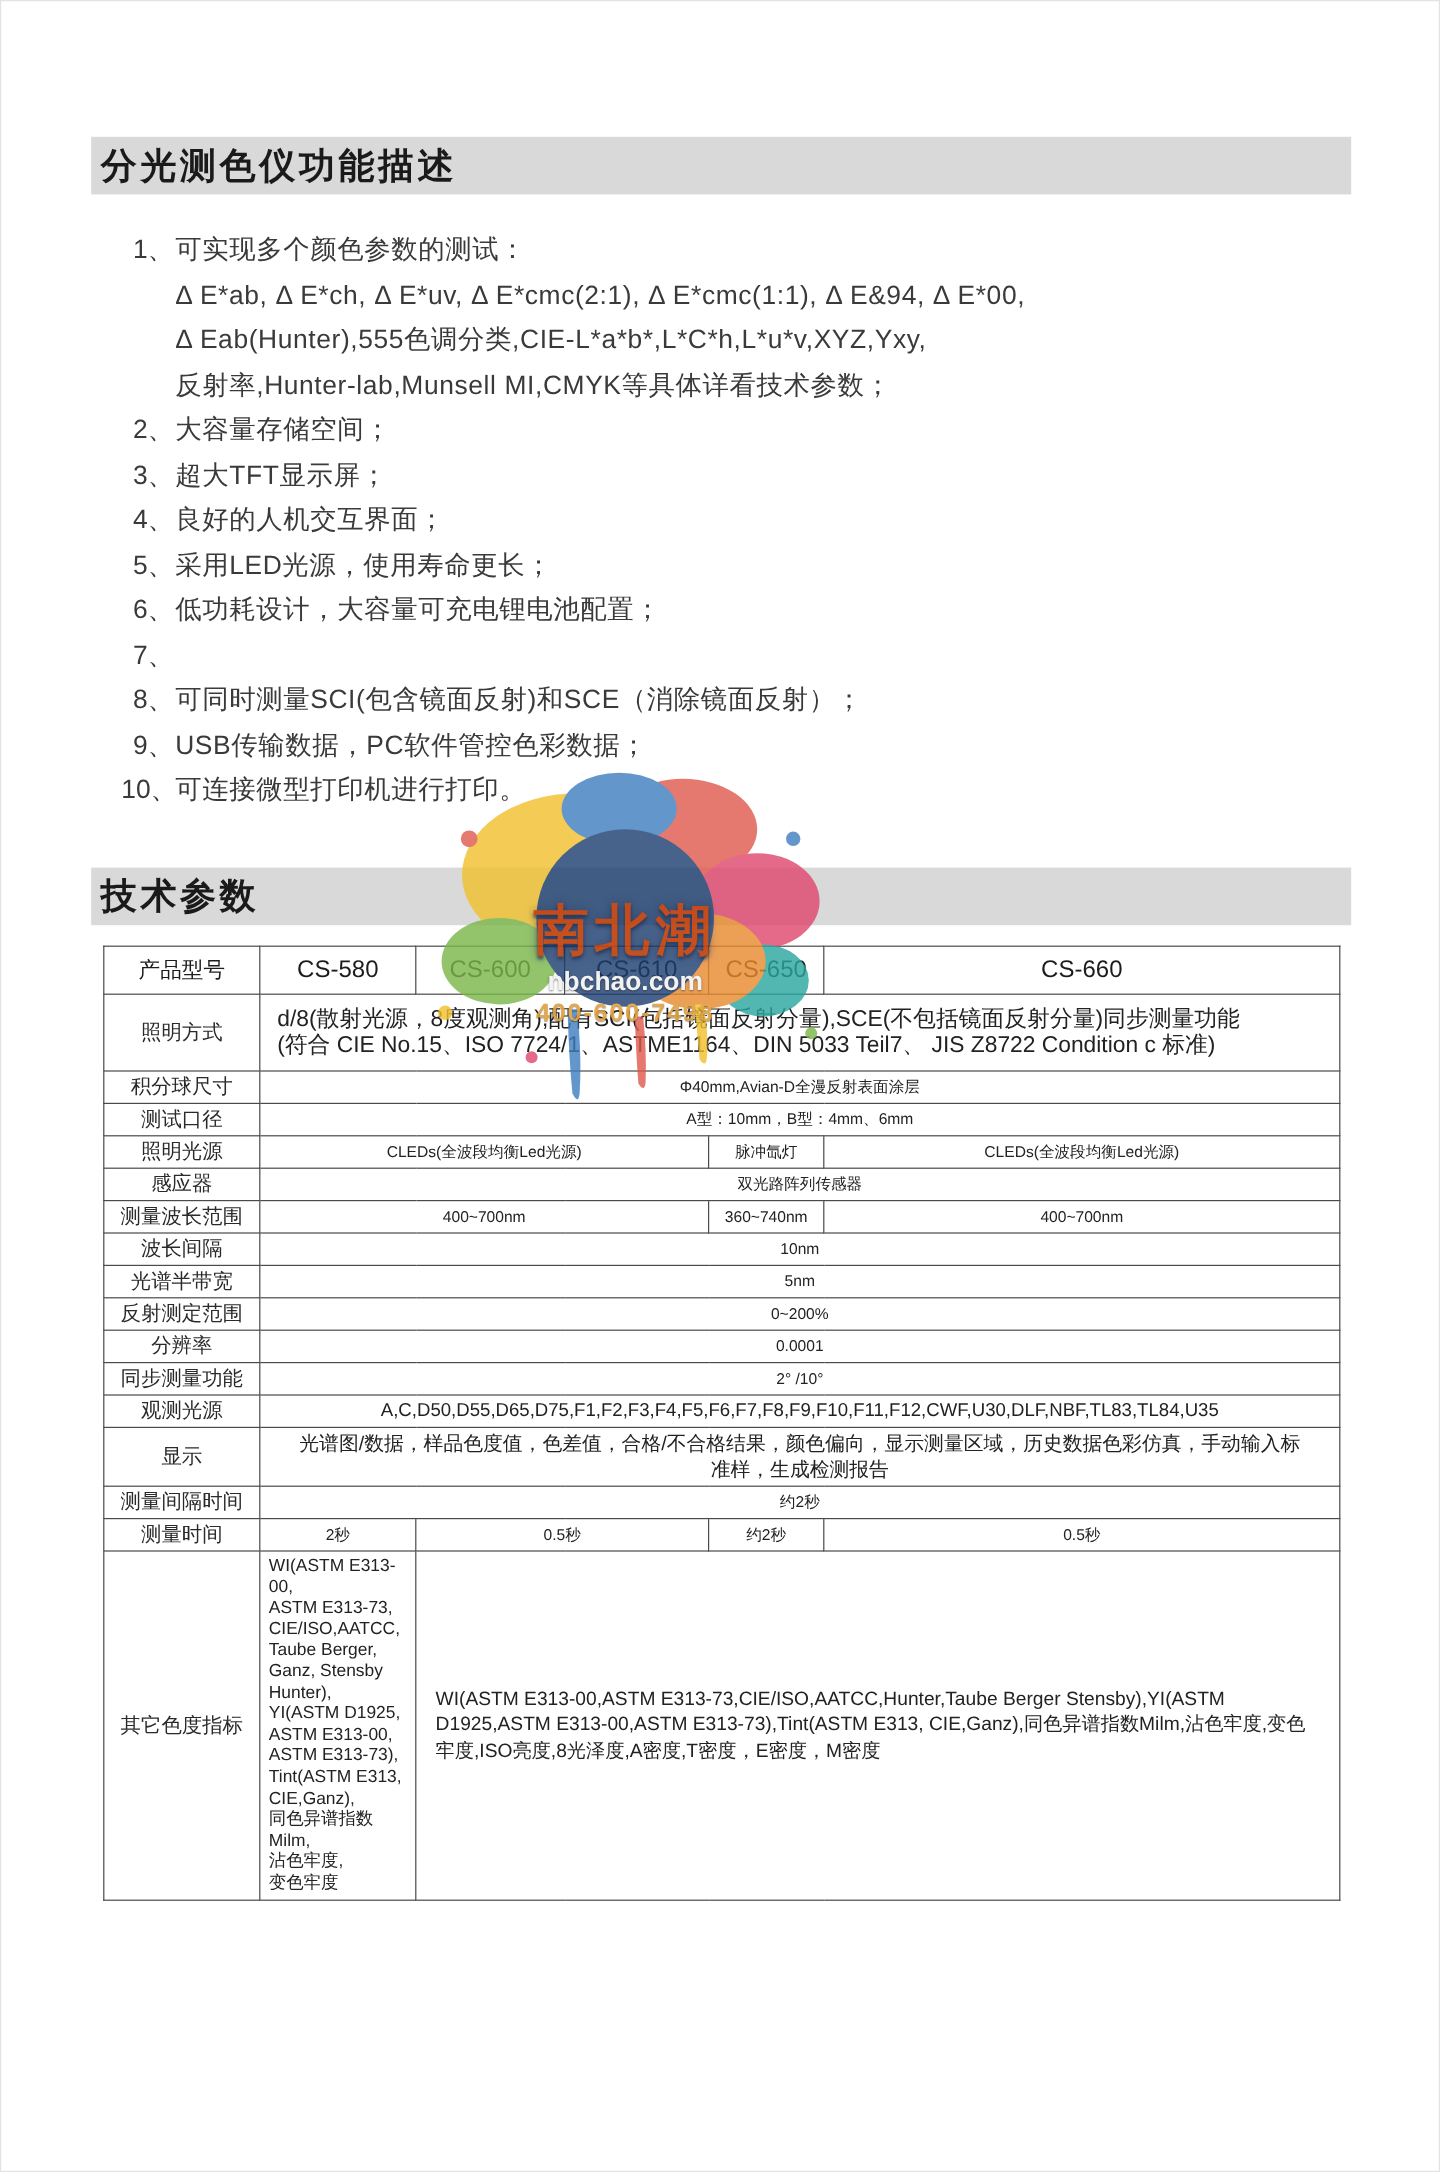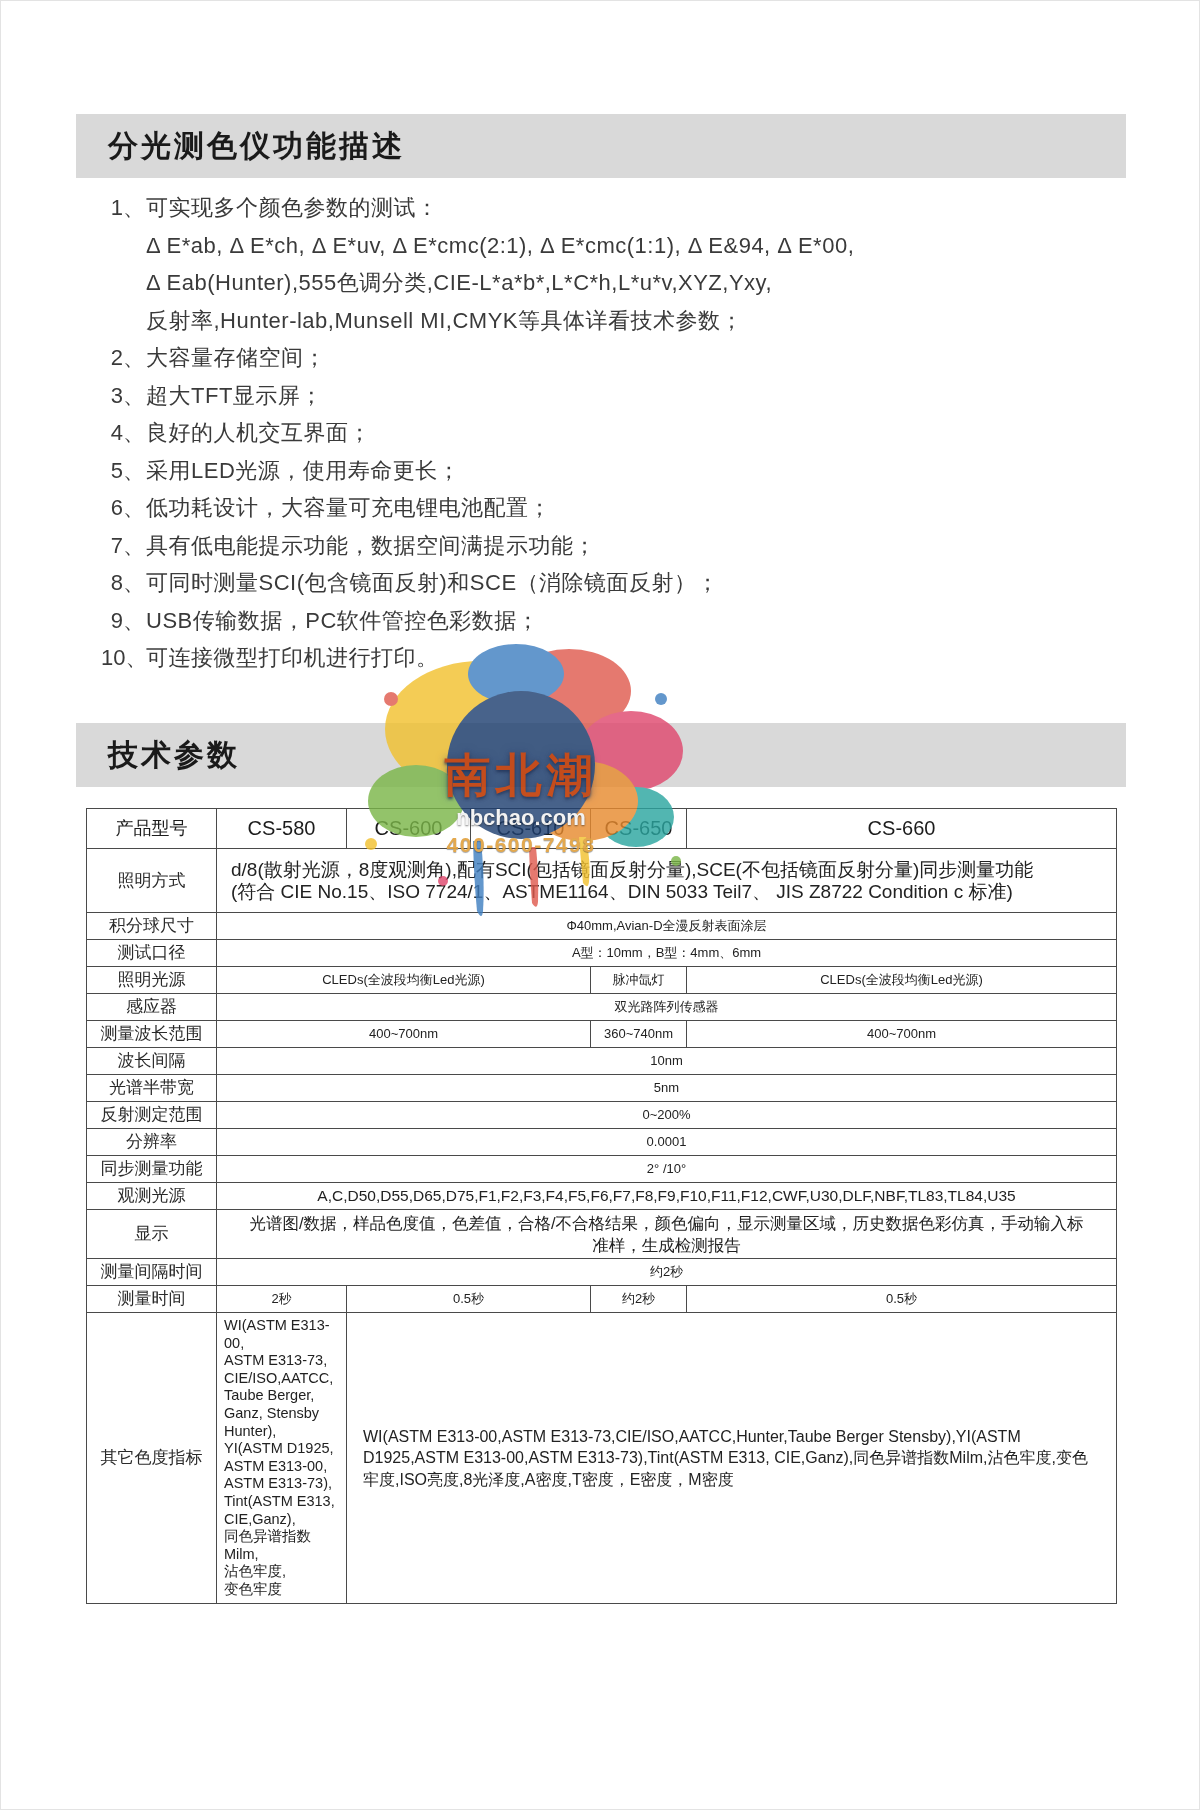--- a/index.html
+++ b/index.html
@@ -10,45 +10,45 @@
     font-family:"Liberation Sans","DejaVu Sans",sans-serif;
     color:#333;
     overflow:hidden;
   }
   .page {
     position:absolute; inset:0;
     border:1px solid #e3e3e3;
     background:#fff;
   }
   .section-header {
-    position:absolute; left:75px; width:1050px; height:64px;
+    position:absolute; left:75px; width:1050px; height:48px;
     background:#d9d9d9;
     display:flex; align-items:center;
-    padding-left:32px;
+    padding-left:8px;
     font-size:30px; font-weight:bold; color:#1a1a1a;
     letter-spacing:3px;
   }
   #header1 { top:113px; }
   #header2 { top:722px; }
 
   
   .features {
     position:absolute; left:100px; top:188px; width:1000px;
     font-size:22px; color:#3a3a3a;
   }
   .feature { display:flex; line-height:37.5px; }
   .fnum { width:44px; text-align:right; flex:0 0 44px; }
   .ftext { padding-left:1px; letter-spacing:0.5px; }
   .feature.sub .fnum { visibility:hidden; }
 
   
   .spec-table {
     position:absolute; left:85px; top:787px;
     width:1030px;
-    border-collapse:collapse; table-layout:fixed;margin-top:20px;
+    border-collapse:collapse; table-layout:fixed;
   }
   .spec-table td {
     border:1px solid #4a4a4a;
     text-align:center; vertical-align:middle;
     font-size:13px; color:#222;
     padding:1px 4px;
     height:27px; line-height:1.25;
     overflow:hidden;
   }
   .spec-table tr.row-models td { height:40px; font-size:20px; color:#1c1c1c; }
@@ -134,21 +134,20 @@
     <div class="feature">
       <span class="fnum">5、</span>
       <span class="ftext">采用LED光源，使用寿命更长；</span>
     </div>
     <div class="feature">
       <span class="fnum">6、</span>
       <span class="ftext">低功耗设计，大容量可充电锂电池配置；</span>
     </div>
     <div class="feature">
       <span class="fnum">7、</span>
-      <span class="ftext">具有低电能提示功能，数据空间满提示功能；</span>
     </div>
     <div class="feature">
       <span class="fnum">8、</span>
       <span class="ftext">可同时测量SCI(包含镜面反射)和SCE（消除镜面反射）；</span>
     </div>
     <div class="feature">
       <span class="fnum">9、</span>
       <span class="ftext">USB传输数据，PC软件管控色彩数据；</span>
     </div>
     <div class="feature">

